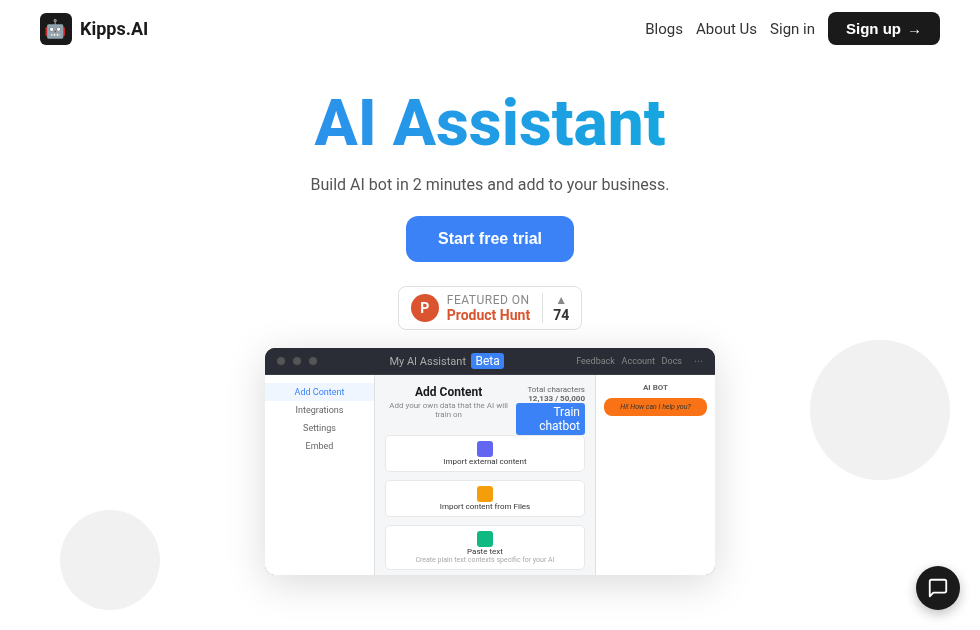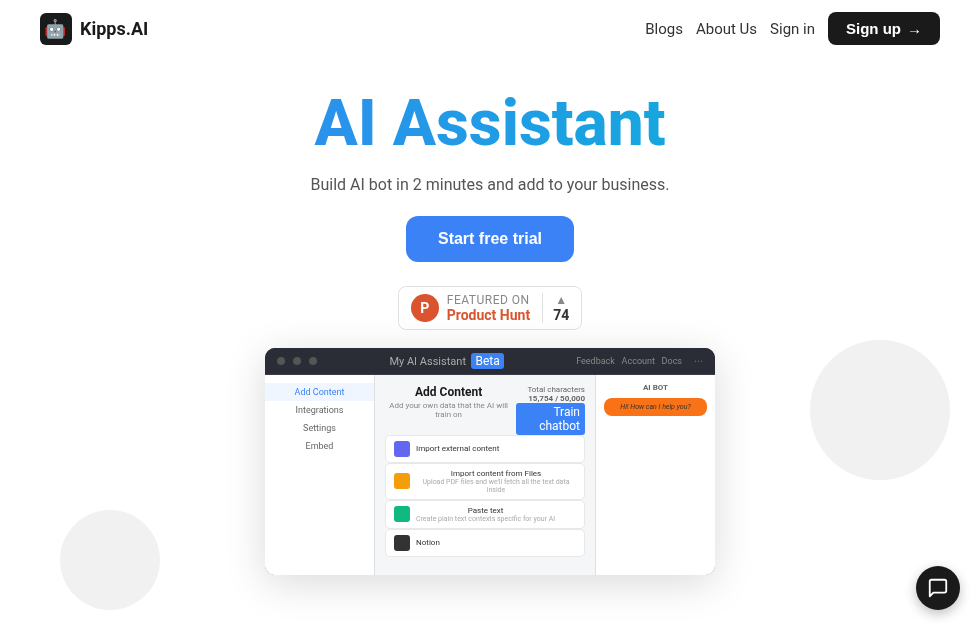--- a/index.html
+++ b/index.html
@@ -263,24 +263,24 @@
       font-size: 8px;
       color: #888;
       margin-bottom: 8px;
     }
 
     .app-list-item {
       background: #fff;
       border: 1px solid #e8e8e8;
       border-radius: 5px;
       padding: 5px 8px;
-      margin-bottom: 0;
-      display: flex;
-      align-items: center;
-      gap: 6px;
+      margin-bottom: 8px;
+      display: flex;
+      align-items: center;
+      flex-direction: column;
     }
 
     .app-list-icon {
       width: 16px;
       height: 16px;
       background: #3b82f6;
       border-radius: 3px;
       flex-shrink: 0;
     }
 
@@ -444,36 +444,35 @@
       </div>
 
       <div class="app-main">
         <div style="display:flex;justify-content:space-between;align-items:flex-start;">
           <div>
             <div class="app-main-title">Add Content</div>
             <div class="app-main-sub">Add your own data that the AI will train on</div>
           </div>
           <div style="text-align:right;">
             <div class="app-chars">Total characters</div>
-            <div class="app-chars" style="font-weight:700;">15,754 / 50,000</div>
+            <div class="app-chars" style="font-weight:700;">12,133 / 50,000</div>
             <span class="train-btn">Train chatbot</span>
           </div>
         </div>
 
         <div class="app-list-item">
           <div class="app-list-icon" style="background:#6366f1;"></div>
           <div>
             <div class="app-list-text">Import external content</div>
           </div>
         </div>
         <div class="app-list-item">
           <div class="app-list-icon" style="background:#f59e0b;"></div>
           <div>
             <div class="app-list-text">Import content from Files</div>
-            <div class="app-list-text-sub">Upload PDF files and we'll fetch all the text data inside</div>
           </div>
         </div>
         <div class="app-list-item">
           <div class="app-list-icon" style="background:#10b981;"></div>
           <div>
             <div class="app-list-text">Paste text</div>
             <div class="app-list-text-sub">Create plain text contexts specific for your AI</div>
           </div>
         </div>
         <div class="app-list-item">

